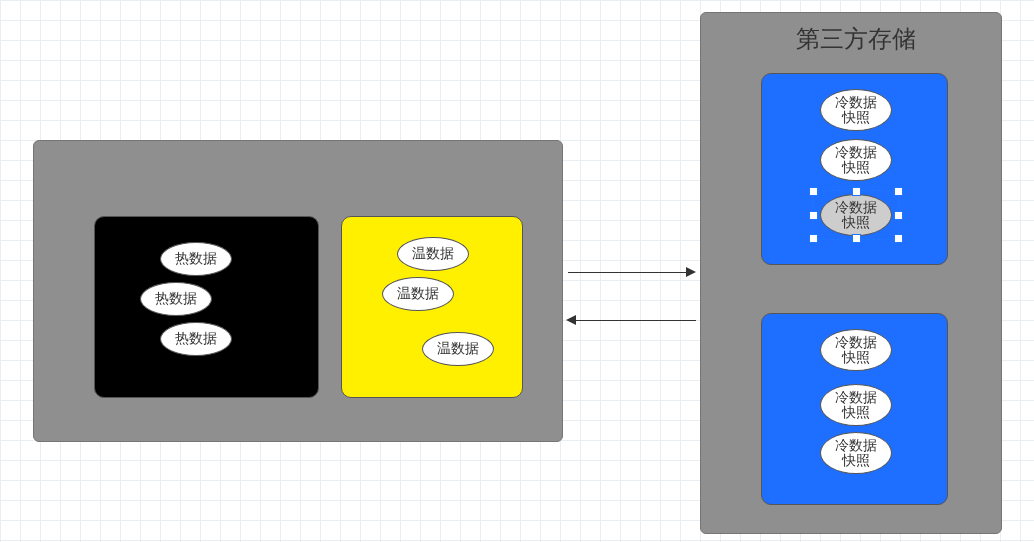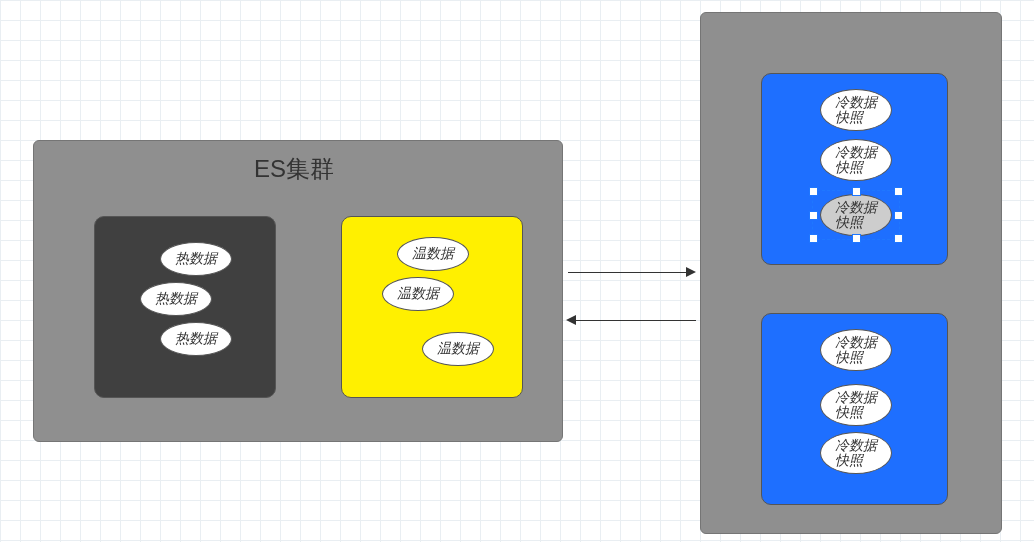--- a/index.html
+++ b/index.html
@@ -2,60 +2,60 @@
 <html><head>
 <meta charset="utf-8">
 <style>
   html,body{margin:0;padding:0;width:1034px;height:542px;font-family:"Microsoft YaHei","PingFang SC",sans-serif;color:#333;}
   .canvas{position:relative;width:1034px;height:542px;background:#fff;
     background-image:linear-gradient(#e9eef2 1px,transparent 1px),linear-gradient(90deg,#e9eef2 1px,transparent 1px);
     background-size:20px 20px;}
   .panel{position:absolute;background:#8f8f8f;border:1px solid #757575;border-radius:6px;}
   .panel-title{position:absolute;font-size:24px;color:#333;}
   .block{position:absolute;border-radius:10px;border:1px solid #555;}
-  .red{background:#404040;}
+  .red{background:#000000;padding-left:43px;}
   .yellow{background:#fff000;margin-left:17px;}
   .blue{background:#1e6fff;}
   .pill{position:absolute;background:#fff;border:1px solid #555;border-radius:50%/50%;
-        display:flex;align-items:center;justify-content:center;font-size:14px;line-height:1.1;text-align:left;font-style:italic;}
+        display:flex;align-items:center;justify-content:center;font-size:14px;line-height:1.1;text-align:center;}
   .pill.stack{flex-direction:column;}
   .pill.selected{background:#cdcdcd;}
   .sel-box{position:absolute;border:1px dashed #1f77ff;}
   .handle{position:absolute;width:7px;height:7px;background:#fff;border:1px solid #1f77ff;}
   .handle.tl{left:-4px;top:-4px;} .handle.tr{right:-4px;top:-4px;}
   .handle.bl{left:-4px;bottom:-4px;} .handle.br{right:-4px;bottom:-4px;}
   .handle.tm{left:calc(50% - 4px);top:-4px;} .handle.bm{left:calc(50% - 4px);bottom:-4px;}
   .handle.ml{left:-4px;top:calc(50% - 4px);} .handle.mr{right:-4px;top:calc(50% - 4px);}
   .arrow-line{position:absolute;height:0;border-top:1.5px solid #333;}
   .arrow-head{position:absolute;width:0;height:0;}
   .arrow-head.right{border-left:10px solid #333;border-top:5px solid transparent;border-bottom:5px solid transparent;}
   .arrow-head.left{border-right:10px solid #333;border-top:5px solid transparent;border-bottom:5px solid transparent;}
 </style>
 </head>
 <body>
 
 <div class="canvas">
 
   <div class="panel" style="left:33px;top:140px;width:528px;height:300px;">
-    <div class="panel-title" style="left:220px;top:12px;">ES集群</div>
 
     <div class="block red" style="left:60px;top:75px;width:180px;height:180px;">
       <div class="pill" style="left:65px;top:25px;width:70px;height:32px;">热数据</div>
       <div class="pill" style="left:45px;top:65px;width:70px;height:32px;">热数据</div>
       <div class="pill" style="left:65px;top:105px;width:70px;height:32px;">热数据</div>
     </div>
 
     <div class="block yellow" style="left:290px;top:75px;width:180px;height:180px;">
       <div class="pill" style="left:55px;top:20px;width:70px;height:32px;">温数据</div>
       <div class="pill" style="left:40px;top:60px;width:70px;height:32px;">温数据</div>
       <div class="pill" style="left:80px;top:115px;width:70px;height:32px;">温数据</div>
     </div>
   </div>
 
   <div class="panel" style="left:700px;top:12px;width:300px;height:520px;">
+    <div class="panel-title" style="left:95px;top:10px;">第三方存储</div>
 
     <div class="block blue" style="left:60px;top:60px;width:185px;height:190px;">
       <div class="pill stack" style="left:58px;top:15px;width:70px;height:40px;white-space:pre;">冷数据
 快照</div>
       <div class="pill stack" style="left:58px;top:65px;width:70px;height:40px;white-space:pre;">冷数据
 快照</div>
       <div class="pill stack selected" style="left:58px;top:120px;width:70px;height:40px;white-space:pre;">冷数据
 快照</div>
       <div class="sel-box" style="left:50px;top:116px;width:86px;height:48px;">
         <div class="handle tl"></div>

